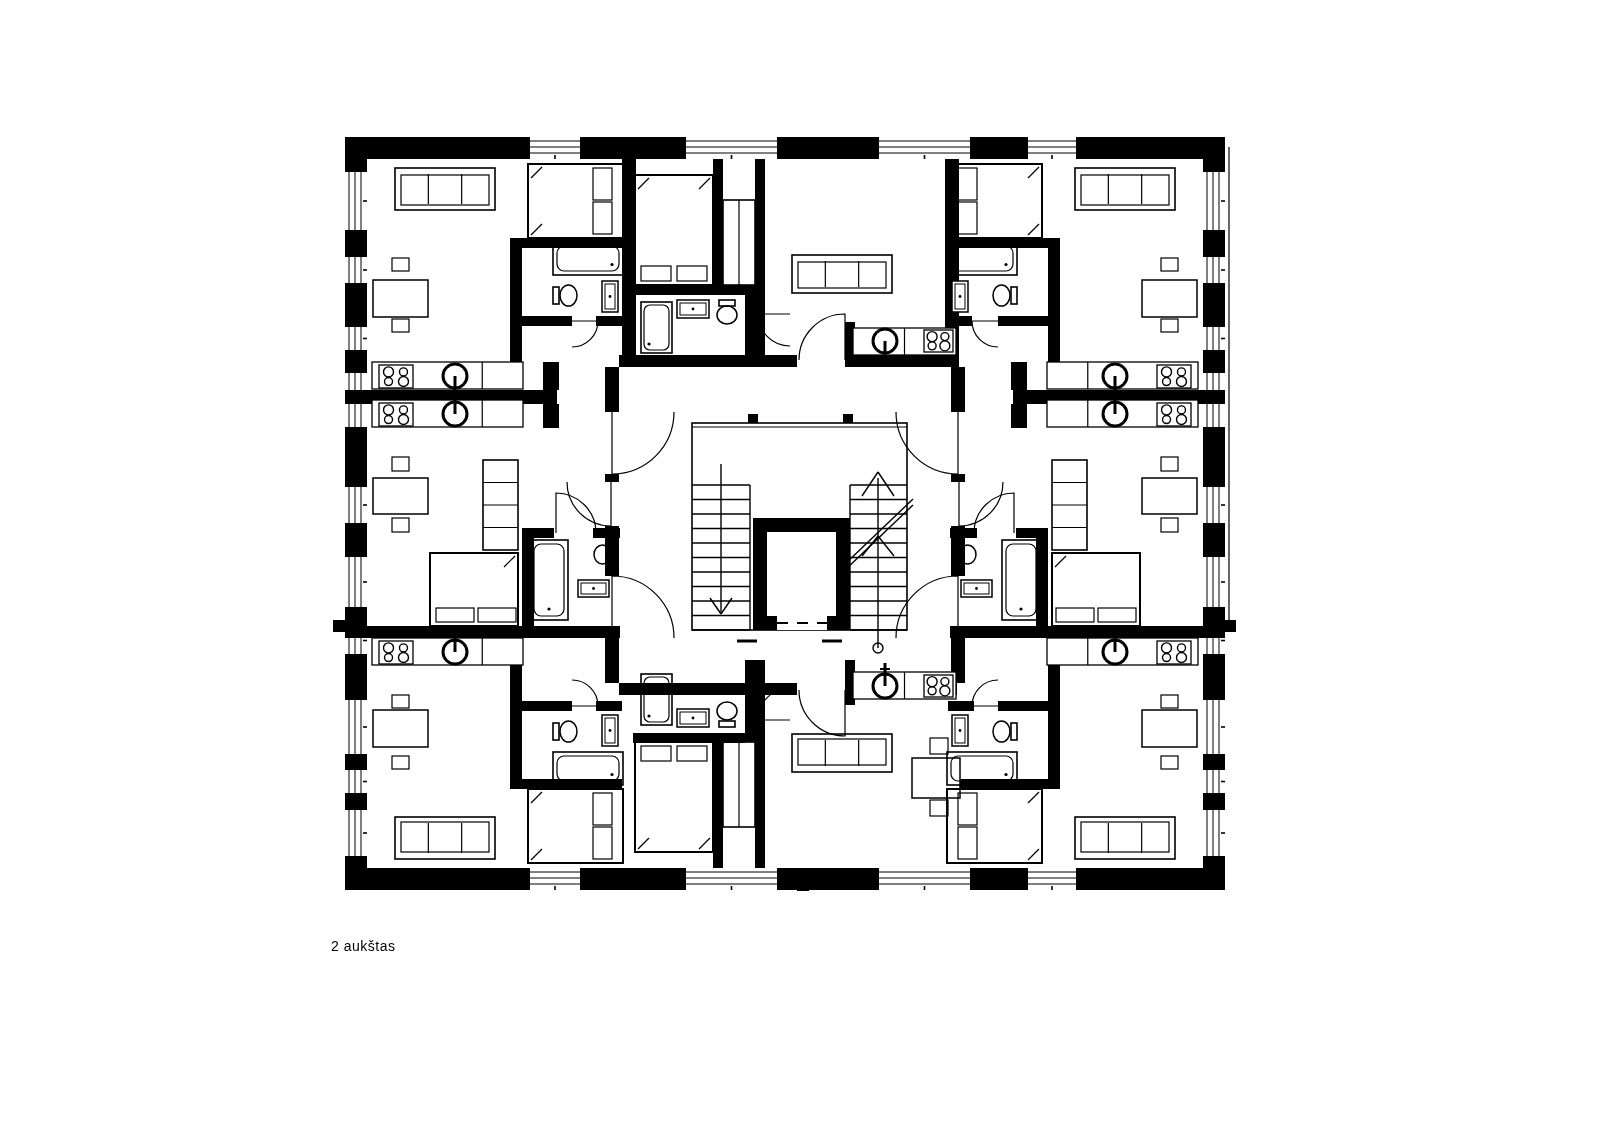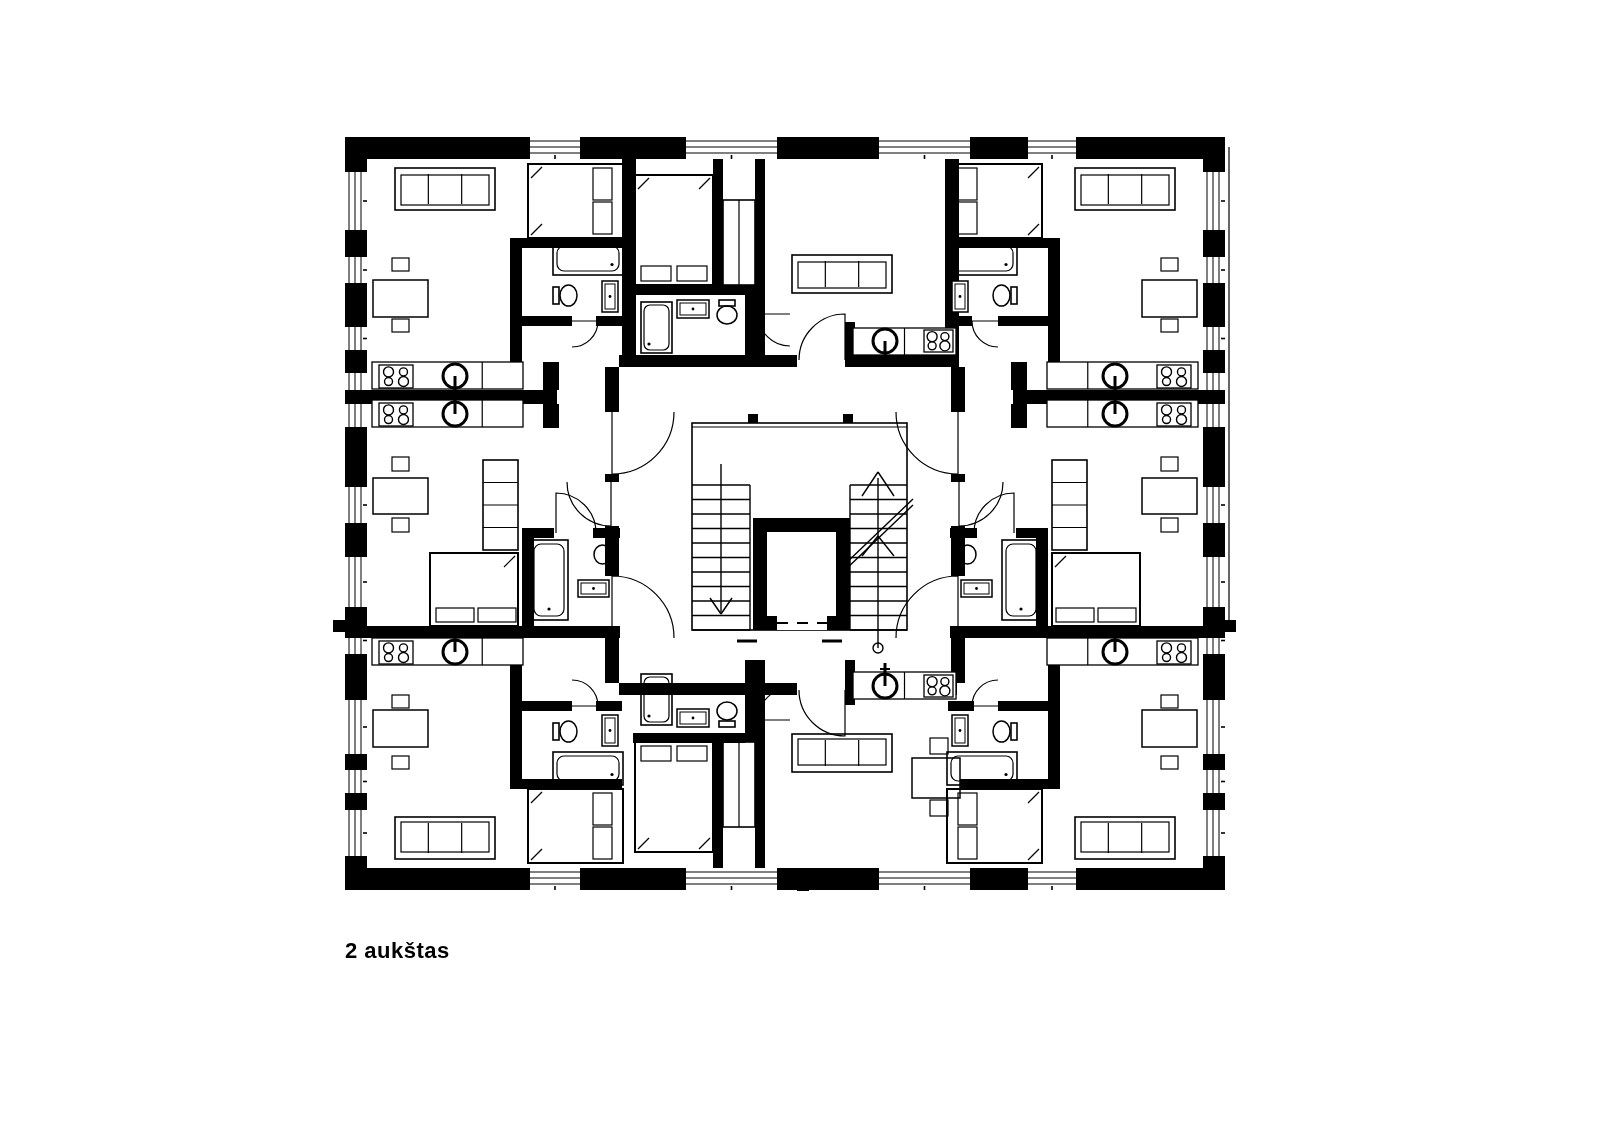--- a/index.html
+++ b/index.html
@@ -1,19 +1,19 @@
 <!DOCTYPE html>
 <html><head>
 <meta charset="utf-8">
 <style>
   html,body{margin:0;padding:0;background:#ffffff;}
   .page{position:relative;width:1600px;height:1131px;background:#fff;overflow:hidden;
         font-family:"Liberation Sans",sans-serif;}
   .plan-wrap{position:absolute;left:0;top:0;width:1600px;height:1131px;}
-  .floor-label{position:absolute;left:345px;top:938px;font-size:22px;font-weight:bold;color:#000;
+  .floor-label{position:absolute;left:331px;top:938px;font-size:14px;font-weight:normal;color:#000;
         font-family:"Liberation Sans",sans-serif;letter-spacing:0.5px;}
   svg text{font-family:"Liberation Sans",sans-serif;fill:#000;}
 </style>
 </head>
 <body>
 
 <div class="page">
   <div class="plan-wrap">
     <svg id="plan-svg" width="1600" height="1131" viewBox="0 0 1600 1131">
         <rect x="345" y="137" width="880" height="22" fill="#000000" stroke="none"></rect>

